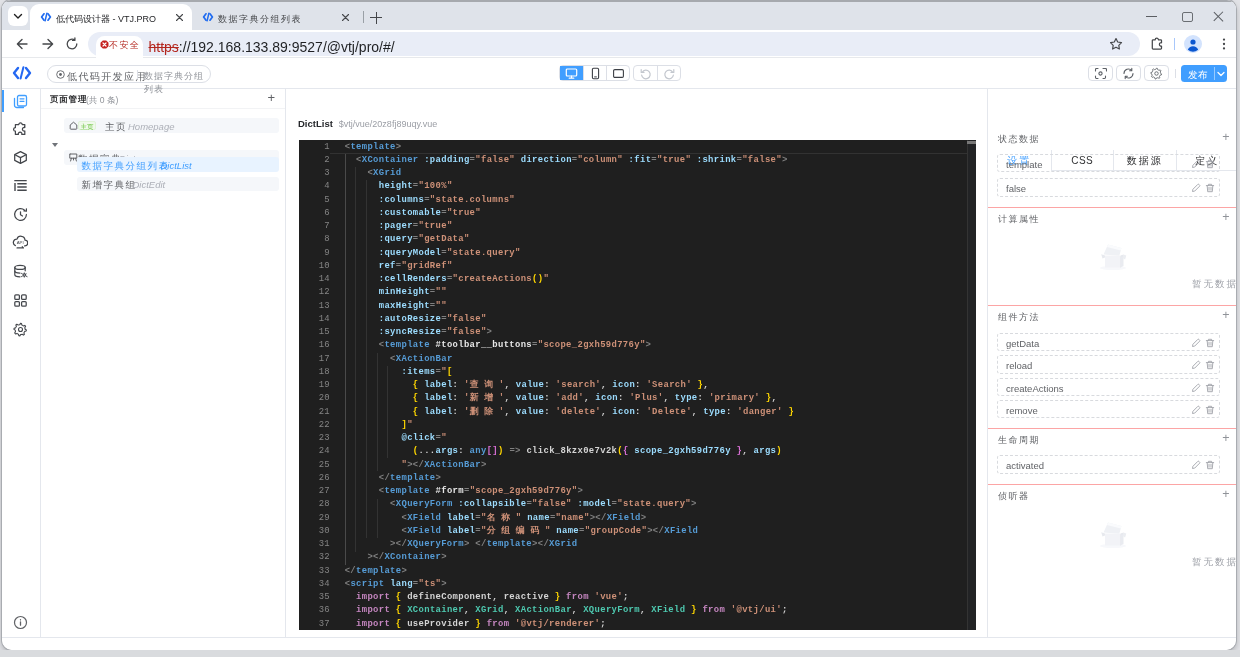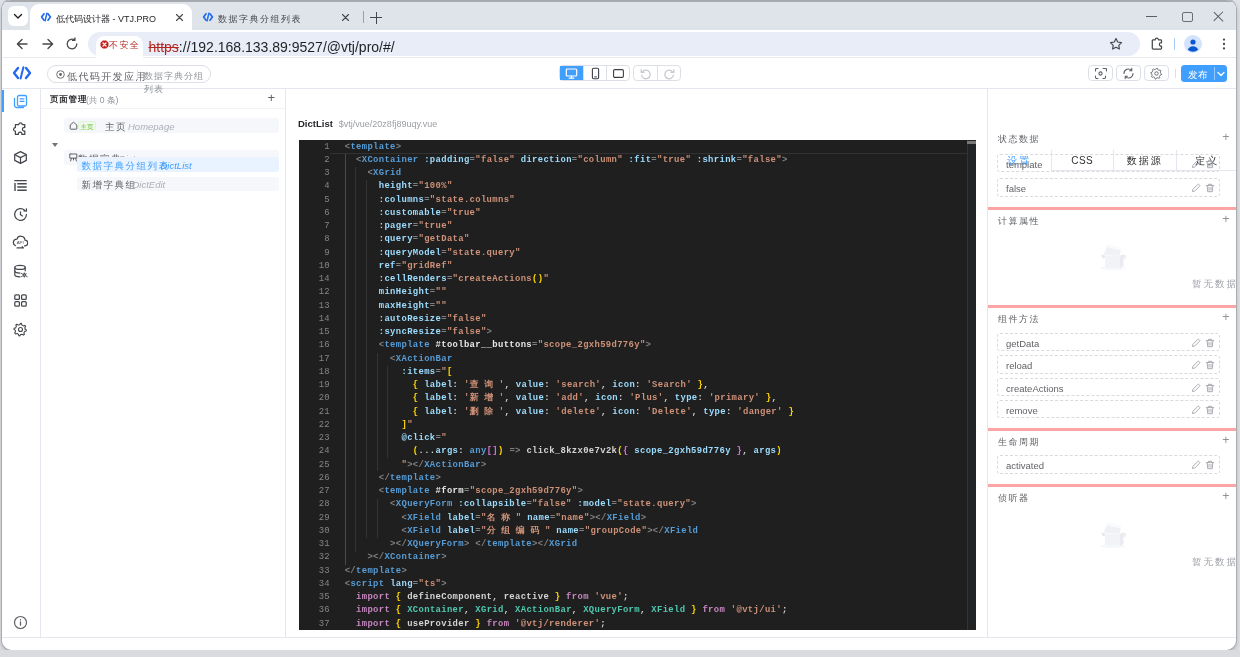--- a/index.html
+++ b/index.html
@@ -126,21 +126,21 @@
 #rp-head .id { position:absolute; left:62px; top:4px; font-size:9px; color:#a3a6ad; font-style:italic; }
 #rp-tabs { position:absolute; left:0; top:17px; right:0; height:21px; }
 #rp-tabs .rt { position:absolute; top:0; height:21px; width:62.5px; line-height:21px; text-align:center;
   font-size:10px; color:#303133; border-bottom:1px solid #e4e7ed; letter-spacing:2px;margin-top:44px; }
 #rp-tabs #rt1 { left:0; color:#409eff; border-bottom:none; }
 #rp-tabs #rt2 { letter-spacing:0.5px; }
 #rt2 { left:62.5px; border-left:1px solid #e4e7ed; }
 #rt3 { left:125px; border-left:1px solid #e4e7ed; }
 #rt4 { left:187.5px; border-left:1px solid #e4e7ed; width:62.5px; }
 .sechead { position:absolute; left:0; right:0; height:20px; }
-.sechead.bt { border-top:3px solid #fca5a5; }
+.sechead.bt { border-top:1px solid #fca5a5; }
 .sechead span { position:absolute; left:10px; top:5px; font-size:9px; color:#606266; letter-spacing:1.5px; }
 .sechead .plus { position:absolute; left:auto; right:7px; top:2px; font-size:12.5px; color:#909399; }
 .ritem { position:absolute; left:9px; width:223px; height:18.5px; border:1px dashed #d8dade;
   border-radius:3px; }
 .ritem span { position:absolute; left:8px; top:4px; font-size:9.5px; color:#606266; }
 .ritem .pen { position:absolute; left:auto; right:18px; top:4px; }
 .ritem .trash { position:absolute; left:auto; right:4px; top:4px; }
 .emptywrap { position:absolute; left:0; right:0; text-align:right;font-family:Liberation Mono, monospace; }
 .emptywrap svg { display:block; margin:0 auto; }
 .emptywrap .tx { display:block; margin-top:7px; font-size:9.5px; color:#9b9ea5; letter-spacing:2px; }

